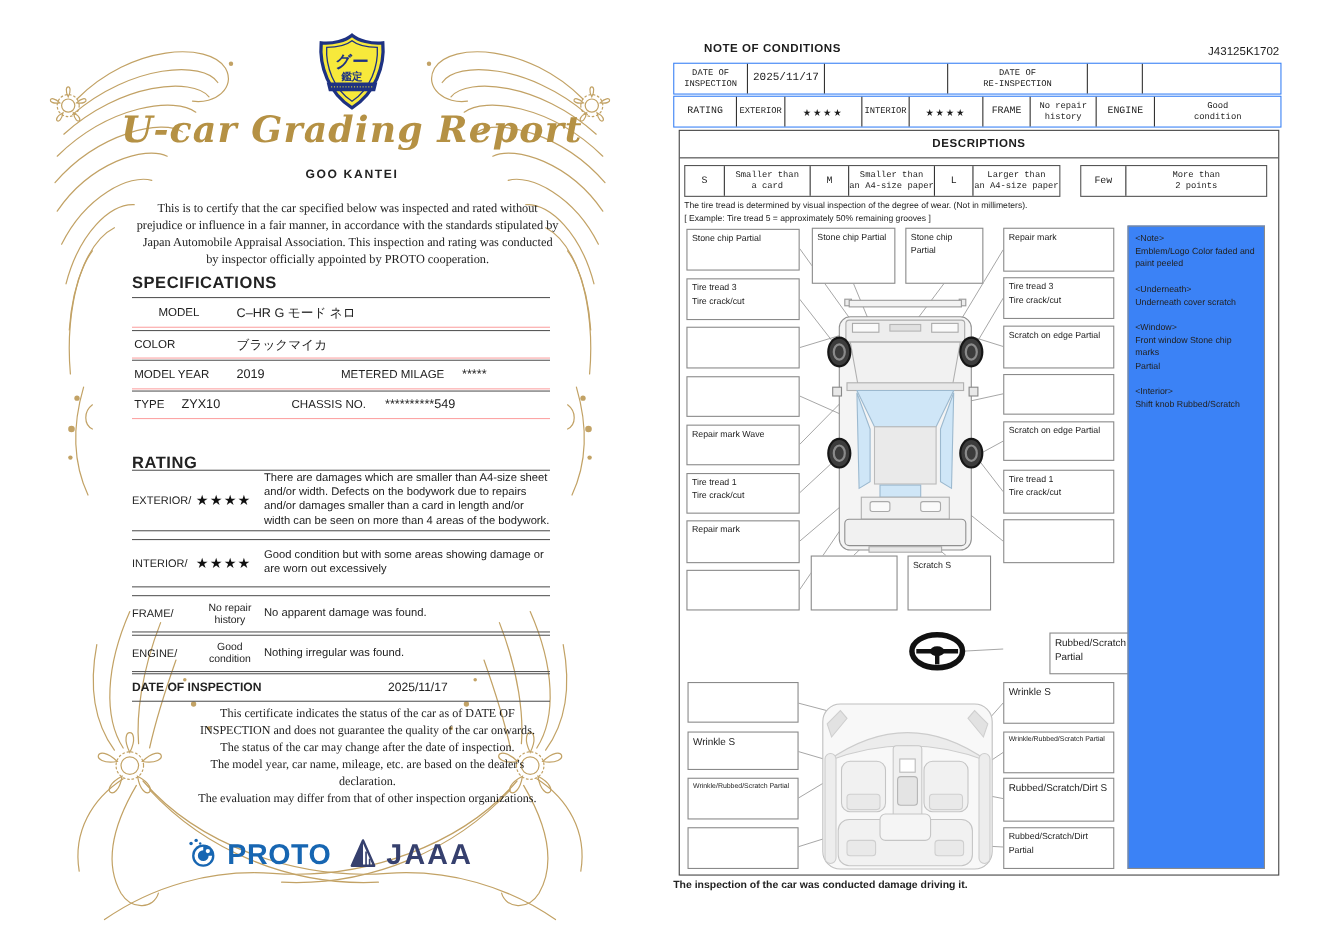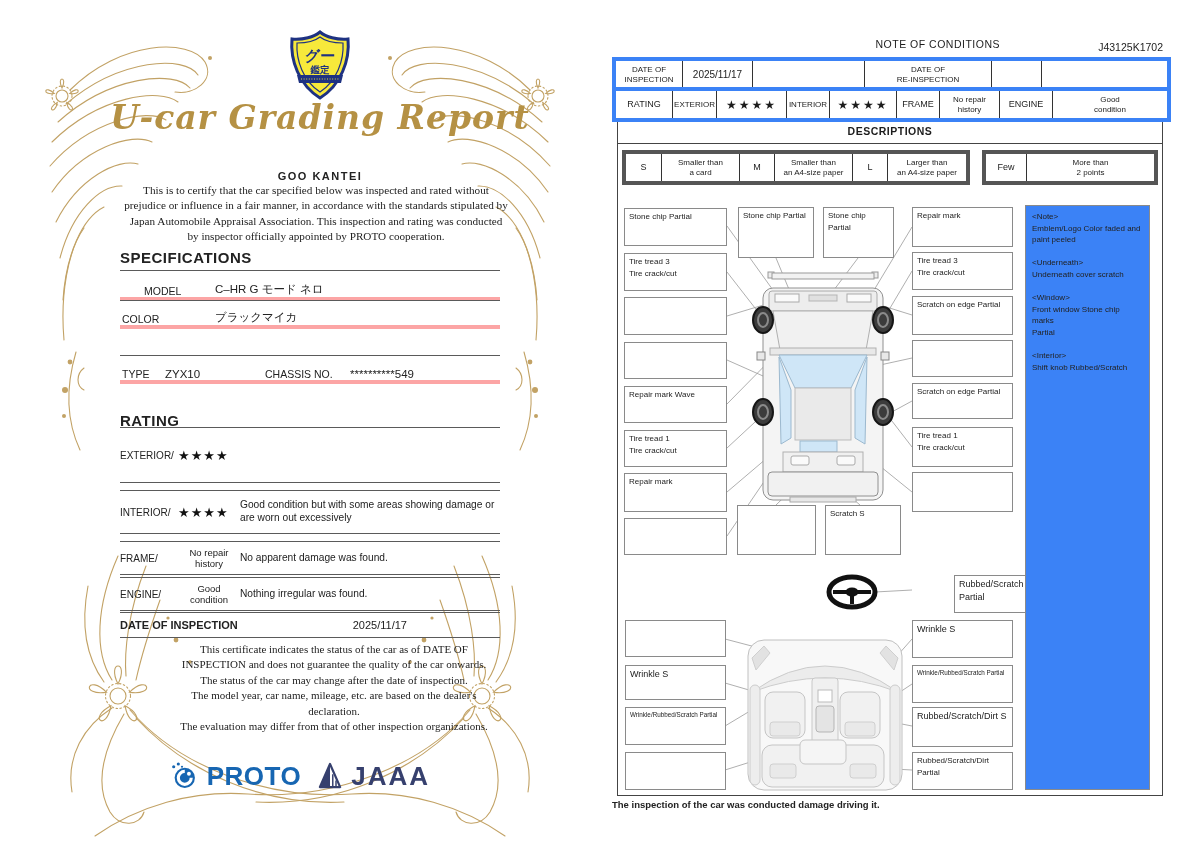--- a/index.html
+++ b/index.html
@@ -7,37 +7,37 @@
          font-family:"Liberation Sans","DejaVu Sans",sans-serif;color:#1c1c1c;}
   .abs{position:absolute;}
   .pre{white-space:pre-line;}
   
   .serif{font-family:Liberation Serif, serif;text-align:center;}
   .cert-title{font-family:"DejaVu Serif","Liberation Serif",serif;font-style:italic;font-weight:700;
               font-size:33px;color:#b59144;text-align:center;letter-spacing:1px;}
   .goo{font-size:11px;font-weight:700;letter-spacing:1.5px;text-align:center;color:#222;}
   .cert-text{font-size:11.2px;line-height:1.38;color:#222;}
   .sec-head{font-size:15px;font-weight:700;letter-spacing:.5px;text-align:left;color:#222;}
-  .spec-row{position:absolute;left:120px;width:380px;border-top:1px solid #5a5a5a;border-bottom:4px solid #fca5a5;
-            display:flex;align-items:flex-end;font-size:11px;color:#222;}
+  .spec-row{position:absolute;left:120px;width:380px;border-top:1px solid #5a5a5a;border-bottom:1px solid #fca5a5;
+            display:flex;align-items:center;font-size:11px;color:#222;}
   .spec-row .lab{font-size:10.5px;}
   .spec-row .val{font-size:11.5px;}
   .rate-row{position:absolute;left:120px;width:380px;border-top:1px solid #5a5a5a;border-bottom:1px solid #5a5a5a;
             display:flex;align-items:center;color:#222;}
   .rate-lab{width:58px;font-size:10px;flex:none;}
   .rate-stars{width:62px;font-size:13px;letter-spacing:1px;flex:none;color:#111;}
   .rate-val{width:62px;font-size:9.5px;text-align:center;flex:none;line-height:1.2;}
   .rate-desc{flex:1;font-size:10.2px;line-height:1.27;}
   .disclaimer{font-size:11px;line-height:1.4;color:#222;}
   .logo-text-proto{font-size:26px;font-weight:700;letter-spacing:.5px;color:#1766b2;}
   .logo-text-jaaa{font-size:26px;font-weight:700;letter-spacing:2px;color:#36406e;}
   
-  .r-title{font-size:10.5px;font-weight:400;letter-spacing:.5px;text-align:right;}
+  .r-title{font-size:10.5px;font-weight:700;letter-spacing:.5px;text-align:left;}
   .r-docnum{font-size:10.5px;text-align:right;}
-  .tbl{position:absolute;display:flex;border:4px solid #3b82f6;background:#fff;z-index:2;}
+  .tbl{position:absolute;display:flex;border:1px solid #3b82f6;background:#fff;z-index:2;font-family:Liberation Mono, monospace;}
   .tbl .c{border-left:1px solid #333;display:flex;align-items:center;justify-content:center;
           text-align:center;white-space:pre-line;box-sizing:border-box;}
   .tbl .c:first-child{border-left:none;}
   .c-sm{font-size:8px;line-height:1.25;}
   .c-md{font-size:9px;line-height:1.25;}
   .c-val{font-size:10px;}
   .c-star{font-size:12px;font-weight:700;letter-spacing:2px;}
   .desc-outer{position:absolute;left:617px;top:118px;width:546px;height:678px;border:1px solid #444;
               box-sizing:border-box;z-index:1;background:#fff;}
   .desc-head{height:24px;line-height:24px;border-bottom:1px solid #444;text-align:center;
@@ -120,45 +120,52 @@
   <svg class="abs" style="left:287px;top:30px;z-index:2" width="66" height="70" viewBox="0 0 66 70">
     <path d="M33,2 C39,7 50,10 61,9 C63,30 54,55 33,68 C12,55 3,30 5,9 C16,10 27,7 33,2 Z" fill="#f7e93b" stroke="#1e3282" stroke-width="3"></path>
     <path d="M33,7 C38,11 47,13 56,13 C57,30 50,51 33,62 C16,51 9,30 10,13 C19,13 28,11 33,7 Z" fill="none" stroke="#1e3282" stroke-width="1.2"></path>
     <text x="33" y="31" text-anchor="middle" font-size="15" font-weight="bold" fill="#1e3282">グー</text>
     <text x="33" y="43" text-anchor="middle" font-size="9.5" font-weight="bold" fill="#1e3282">鑑定</text>
     <path d="M10,45 L56,45 L54,53 L12,53 Z" fill="#1e3282"></path>
     <path d="M14,49 h38" stroke="#f7e93b" stroke-width="0.9" stroke-dasharray="1 1.6"></path>
   </svg>
 
   <div class="abs cert-title" style="left:95px;top:98px;width:450px;z-index:2">U-car Grading Report</div>
-  <div class="abs goo" style="left:100px;top:170px;width:440px;z-index:2">GOO KANTEI</div>
+  <div class="abs goo" style="left:100px;top:153px;width:440px;z-index:2">GOO KANTEI</div>
   <div class="abs serif cert-text" style="left:124px;top:183px;width:384px;z-index:2">This is to certify that the car specified below was inspected and rated without prejudice or influence in a fair manner, in accordance with the standards stipulated by Japan Automobile Appraisal Association. This inspection and rating was conducted by inspector officially appointed by PROTO cooperation.</div>
 
   <div class="abs sec-head" style="left:120px;top:249px;width:380px;z-index:2">SPECIFICATIONS</div>
 
   <div class="spec-row" style="top:270px;height:26px;z-index:2">
     <span class="lab" style="padding-left:24px;width:71px">MODEL</span>
     <span class="val">C–HR G モード ネロ</span>
   </div>
   <div class="spec-row" style="top:300px;height:24px;z-index:2">
     <span class="lab" style="padding-left:2px;width:93px">COLOR</span>
     <span class="val">ブラックマイカ</span>
+  </div>
+  <div class="spec-row" style="top:327px;height:25px;z-index:2">
+    <span class="lab" style="padding-left:2px;width:93px">MODEL YEAR</span>
+    <span class="val" style="width:95px">2019</span>
+    <span class="lab" style="width:110px">METERED MILAGE</span>
+    <span class="val">*****</span>
   </div>
   <div class="spec-row" style="top:355px;height:24px;z-index:2">
     <span class="lab" style="padding-left:2px;width:43px">TYPE</span>
     <span class="val" style="width:100px">ZYX10</span>
     <span class="lab" style="width:85px">CHASSIS NO.</span>
     <span class="val">**********549</span>
   </div>
 
   <div class="abs sec-head" style="left:120px;top:412px;width:380px;z-index:2">RATING</div>
 
   <div class="rate-row" style="top:427px;height:54px;z-index:2">
     <span class="rate-lab">EXTERIOR/</span>
     <span class="rate-stars">★★★★</span>
+    <span class="rate-desc">There are damages which are smaller than A4-size sheet and/or width. Defects on the bodywork due to repairs and/or damages smaller than a card in length and/or width can be seen on more than 4 areas of the bodywork.</span>
   </div>
   <div class="rate-row" style="top:490px;height:42px;z-index:2">
     <span class="rate-lab">INTERIOR/</span>
     <span class="rate-stars">★★★★</span>
     <span class="rate-desc">Good condition but with some areas showing damage or are worn out excessively</span>
   </div>
   <div class="rate-row" style="top:541px;height:32px;z-index:2">
     <span class="rate-lab">FRAME/</span>
     <span class="rate-val pre">No repair
 history</span>
@@ -242,20 +249,22 @@
     <div class="c c-md" style="width:35px">L</div>
     <div class="c c-sm" style="flex:1">Larger than
 an A4-size paper</div>
   </div>
   <div class="tbl" style="left:982px;top:150px;width:168px;height:27px;border-color:#555">
     <div class="c c-md" style="width:40px">Few</div>
     <div class="c c-sm" style="flex:1">More than
 2 points</div>
   </div>
 
+  <div class="abs tire-note pre" style="left:622px;top:181px;width:420px">The tire tread is determined by visual inspection of the degree of wear. (Not in millimeters).
+[ Example: Tire tread 5 = approximately 50% remaining grooves ]</div>
 
   <svg class="abs" style="left:0;top:0;z-index:1" width="1200" height="848" viewBox="0 0 1200 848">
 
     <g>
       <line class="ldr" x1="727" y1="226" x2="793" y2="318"></line>
       <line class="ldr" x1="727" y1="272" x2="769" y2="326"></line>
       <line class="ldr" x1="727" y1="316" x2="780" y2="300"></line>
       <line class="ldr" x1="727" y1="360" x2="772" y2="380"></line>
       <line class="ldr" x1="727" y1="404" x2="790" y2="340"></line>
       <line class="ldr" x1="727" y1="448" x2="768" y2="410"></line>

